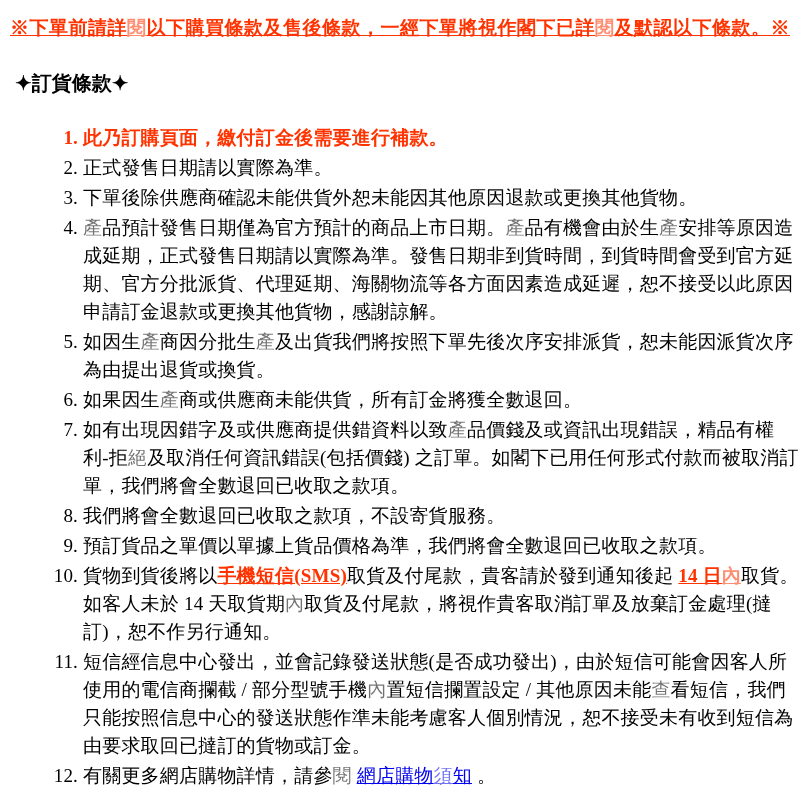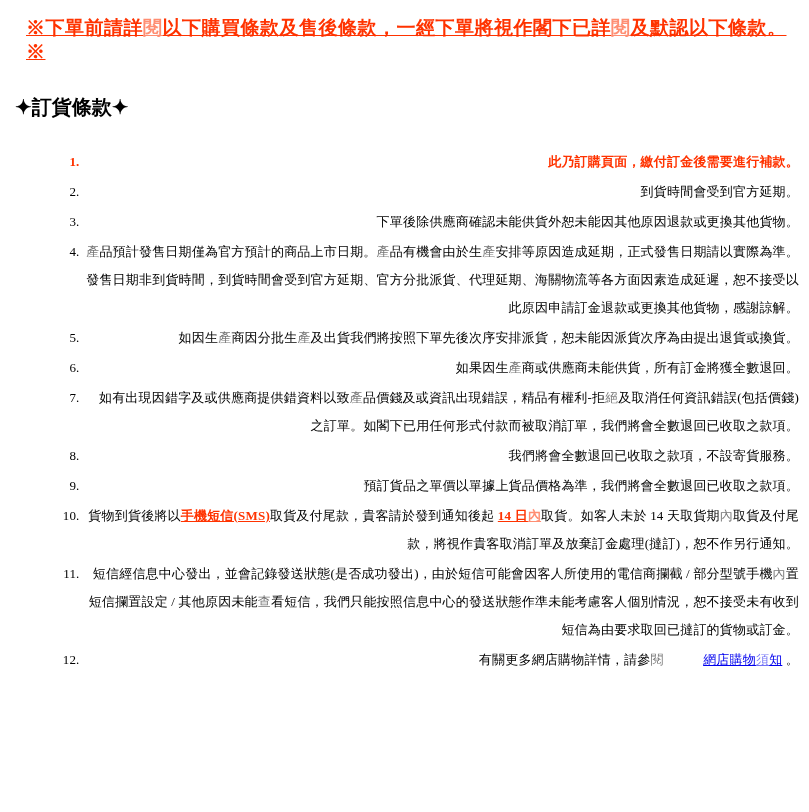--- a/index.html
+++ b/index.html
@@ -17,41 +17,40 @@
     font-family: "Liberation Serif", "DejaVu Serif", serif;
     color: var(--text, #000);
   }
   
   .notice {
     color: var(--alert, #ff3300);
     font-weight: bold;
     font-size: 19px;
     line-height: 24px;
     text-decoration: underline;
-    margin: 4px 0 0 16px;
+    margin: 4px 0 0 0;
     letter-spacing: 0.5px;
   }
   
   .section-title {
     margin: 30px 0 0 5px;
     font-size: 20px;
     line-height: 26px;
   }
   .section-title span {
     font-weight: bold;
     color: var(--text, #000);
   }
   
   ol.terms {
     margin: 28px 0 0 0;
     padding: 0 0 0 73px;
-    font-size: 13px;
+    font-size: 19px;
     line-height: 28px;
     letter-spacing: 0.2px;
-    text-align: right;
   }
   ol.terms li {
     margin: 0 0 2px 0;
     padding: 0;
   }
   
   li.emphasis {
     color: var(--alert, #ff3300);
     font-weight: bold;
   }
@@ -59,39 +58,38 @@
   .alert {
     color: var(--alert, #ff3300);
     font-weight: bold;
     text-decoration: underline;
   }
   
   a.term-link {
     color: var(--link, #0000ee);
     text-decoration: underline;
     cursor: pointer;
-    margin-left: 36px;
   }
   
   .fb {
     opacity: 0.55;
   }
 </style>
 </head>
 <body style="background: rgb(255, 255, 255);">
 
 <p class="notice">※下單前請詳<span class="fb">閱</span>以下購買條款及售後條款，一經下單將視作閣下已詳<span class="fb">閱</span>及默認以下條款。※</p>
 
 <p class="section-title">
   <span>✦訂貨條款✦</span>
 </p>
 
 <ol class="terms">
     <li class="emphasis"><span>此乃訂購頁面，繳付訂金後需要進行補款。</span></li>
-    <li><span>到貨時間會受到官方延期。</span></li>
+    <li><span>正式發售日期請以實際為準。</span></li>
     <li><span>下單後除供應商確認未能供貨外恕未能因其他原因退款或更換其他貨物。</span></li>
     <li><span><span class="fb">產</span>品預計發售日期僅為官方預計的商品上市日期。<span class="fb">產</span>品有機會由於生<span class="fb">產</span>安排等原因造成延期，正式發售日期請以實際為準。發售日期非到貨時間，到貨時間會受到官方延期、官方分批派貨、代理延期、海關物流等各方面因素造成延遲，恕不接受以此原因申請訂金退款或更換其他貨物，感謝諒解。</span></li>
     <li><span>如因生<span class="fb">產</span>商因分批生<span class="fb">產</span>及出貨我們將按照下單先後次序安排派貨，恕未能因派貨次序為由提出退貨或換貨。</span></li>
     <li><span>如果因生<span class="fb">產</span>商或供應商未能供貨，所有訂金將獲全數退回。</span></li>
     <li><span>如有出現因錯字及或供應商提供錯資料以致<span class="fb">產</span>品價錢及或資訊出現錯誤，精品有權利-拒<span class="fb">絕</span>及取消任何資訊錯誤(包括價錢) 之訂單。如閣下已用任何形式付款而被取消訂單，我們將會全數退回已收取之款項。</span></li>
     <li><span>我們將會全數退回已收取之款項，不設寄貨服務。</span></li>
     <li><span>預訂貨品之單價以單據上貨品價格為準，我們將會全數退回已收取之款項。</span></li>
     <li><span>貨物到貨後將以</span><span class="alert">手機短信(SMS)</span><span>取貨及付尾款，貴客請於發到通知後起 </span><span class="alert">14 日<span class="fb">內</span></span><span>取貨。如客人未於 14 天取貨期<span class="fb">內</span>取貨及付尾款，將視作貴客取消訂單及放棄訂金處理(撻訂)，恕不作另行通知。</span></li>
     <li><span>短信經信息中心發出，並會記錄發送狀態(是否成功發出)，由於短信可能會因客人所使用的電信商攔截 / 部分型號手機<span class="fb">內</span>置短信攔置設定 / 其他原因未能<span class="fb">查</span>看短信，我們只能按照信息中心的發送狀態作準未能考慮客人個別情況，恕不接受未有收到短信為由要求取回已撻訂的貨物或訂金。</span></li>
     <li><span>有關更多網店購物詳情，請參<span class="fb">閱</span> </span><a class="term-link" href="#">網店購物<span class="fb">須</span>知</a><span> 。</span></li>

